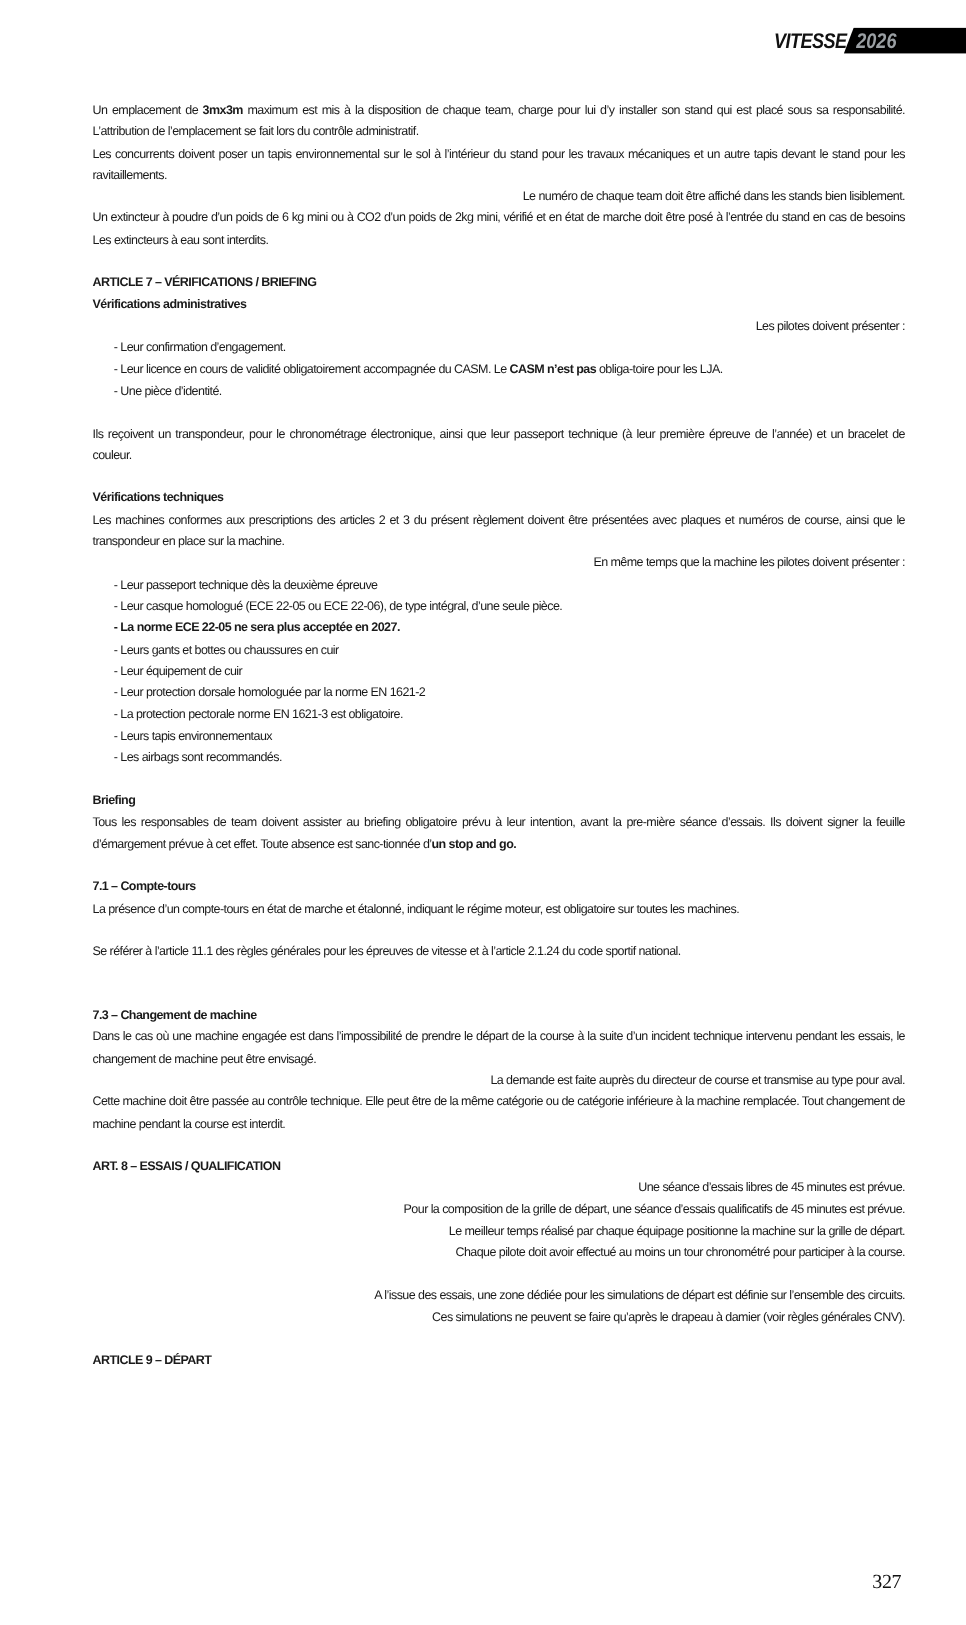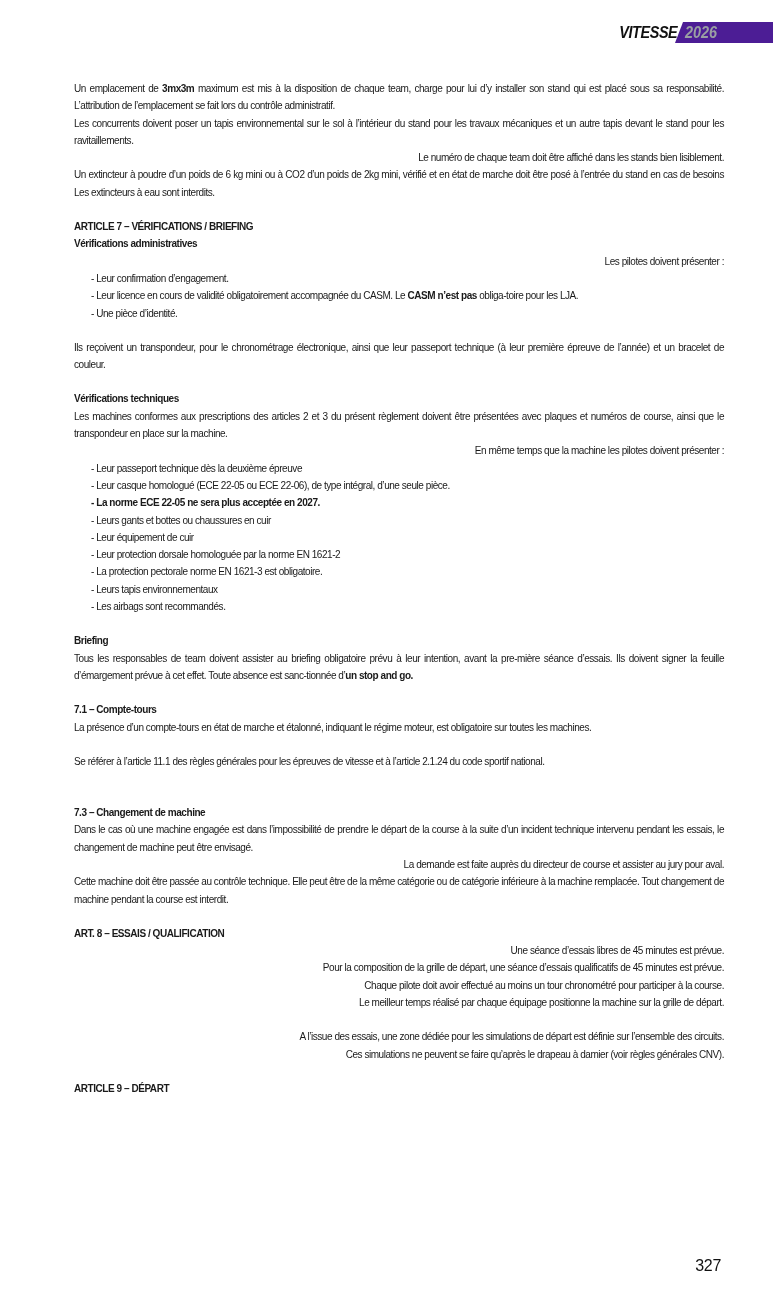--- a/index.html
+++ b/index.html
@@ -2,37 +2,37 @@
 <html><head>
   <meta charset="utf-8">
   <style>
     html, body { margin: 0; padding: 0; background: #ffffff; }
     body { width: 773px; height: 1300px; position: relative; overflow: hidden;
            font-family: "Liberation Sans", sans-serif; color: #1a1a1a; }
     .header { position: absolute; top: 22px; right: 0; height: 21px; display: flex; align-items: center; }
     .header .word { font-family: "Liberation Sans", sans-serif; font-weight: bold; font-style: italic;
                     font-size: 17px; line-height: 21px; color: #111; letter-spacing: -0.5px;
                     transform: scaleX(0.85); transform-origin: right center; margin-right: -2px; }
-    .header .band { background: #4c1d95; width: 88px; position: relative;
+    .header .band { background: #000000; width: 88px; position: relative;
                     clip-path: polygon(8px 0, 100% 0, 100% 100%, 0 100%); padding-left: 10px; }
     .header .year { font-weight: bold; font-style: italic; font-size: 17px; line-height: 21px;
                     color: #9a9fa3; display: inline-block; transform: scaleX(0.85); transform-origin: left center; }
     .content { position: absolute; left: 74px; top: 60px; width: 650px;
                font-size: 10px; line-height: 17.3px; letter-spacing: -0.45px; margin-top: 20px; }
     .content p { margin: 0; text-align: justify; }
     .content p.left { text-align: right; }
     .gap { height: 17px; }
     .gap2 { height: 34px; }
     .h { font-weight: bold; margin: 0; }
     .sub { font-weight: bold; margin: 0 0 0 18px; }
     ul.dash { list-style: none; margin: 0; padding: 0 0 0 17px; }
     ul.dash li { margin: 0; padding-left: 8px; text-indent: -8px; text-align: justify; }
     ul.dash li::before { content: "- "; }
     b { font-weight: bold; }
-    .pagenum { position: absolute; right: 52px; top: 1257px; font-size: 16px; letter-spacing: -0.3px; color: #111; }
+    .pagenum { position: absolute; right: 52px; top: 1257px; font-size: 16px; letter-spacing: -0.3px; color: #111; font-family: Liberation Serif, serif; }
   </style>
 </head>
 <body>
 
 <div class="header">
   <span class="word">VITESSE</span>
   <span class="band">
     <span class="year">2026</span>
   </span>
 </div>
@@ -78,29 +78,29 @@
 
   <p class="sub">7.1 – Compte-tours</p>
   <p>La présence d’un compte-tours en état de marche et étalonné, indiquant le régime moteur, est obligatoire sur toutes les machines.</p>
   <div class="gap"></div>
 
   <p>Se référer à l’article 11.1 des règles générales pour les épreuves de vitesse et à l’article 2.1.24 du code sportif national.</p>
   <div class="gap2"></div>
 
   <p class="sub">7.3 – Changement de machine</p>
   <p>Dans le cas où une machine engagée est dans l’impossibilité de prendre le départ de la course à la suite d’un incident technique intervenu pendant les essais, le changement de machine peut être envisagé.</p>
-  <p class="left">La demande est faite auprès du directeur de course et assister au jury pour aval.</p>
+  <p class="left">La demande est faite auprès du directeur de course et transmise au type pour aval.</p>
   <p>Cette machine doit être passée au contrôle technique. Elle peut être de la même catégorie ou de catégorie inférieure à la machine remplacée. Tout changement de machine pendant la course est interdit.</p>
   <div class="gap"></div>
 
   <p class="h">ART. 8 – ESSAIS / QUALIFICATION</p>
   <p class="left">Une séance d’essais libres de 45 minutes est prévue.</p>
   <p class="left">Pour la composition de la grille de départ, une séance d’essais qualificatifs de 45 minutes est prévue.</p>
+  <p class="left">Le meilleur temps réalisé par chaque équipage positionne la machine sur la grille de départ.</p>
   <p class="left">Chaque pilote doit avoir effectué au moins un tour chronométré pour participer à la course.</p>
-  <p class="left">Le meilleur temps réalisé par chaque équipage positionne la machine sur la grille de départ.</p>
   <div class="gap"></div>
   <p class="left">A l’issue des essais, une zone dédiée pour les simulations de départ est définie sur l’ensemble des circuits.</p>
   <p class="left">Ces simulations ne peuvent se faire qu’après le drapeau à damier (voir règles générales CNV).</p>
   <div class="gap"></div>
 
   <p class="h">ARTICLE 9 – DÉPART</p>
 </div>
 
 <div class="pagenum">327</div>
 

